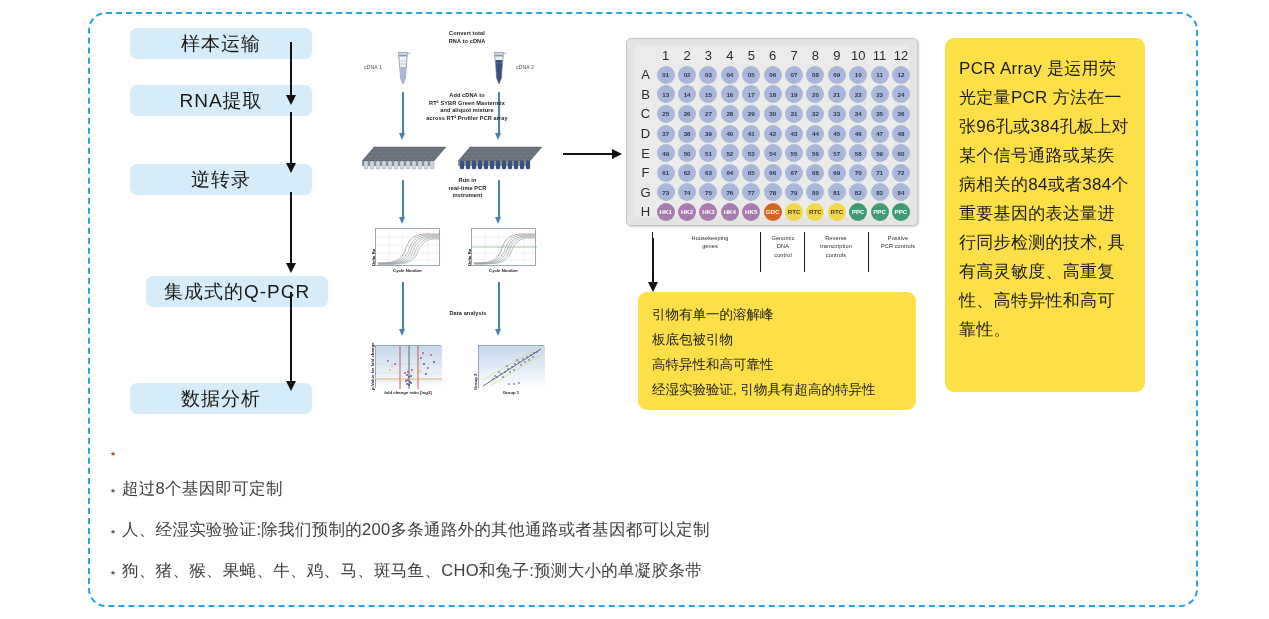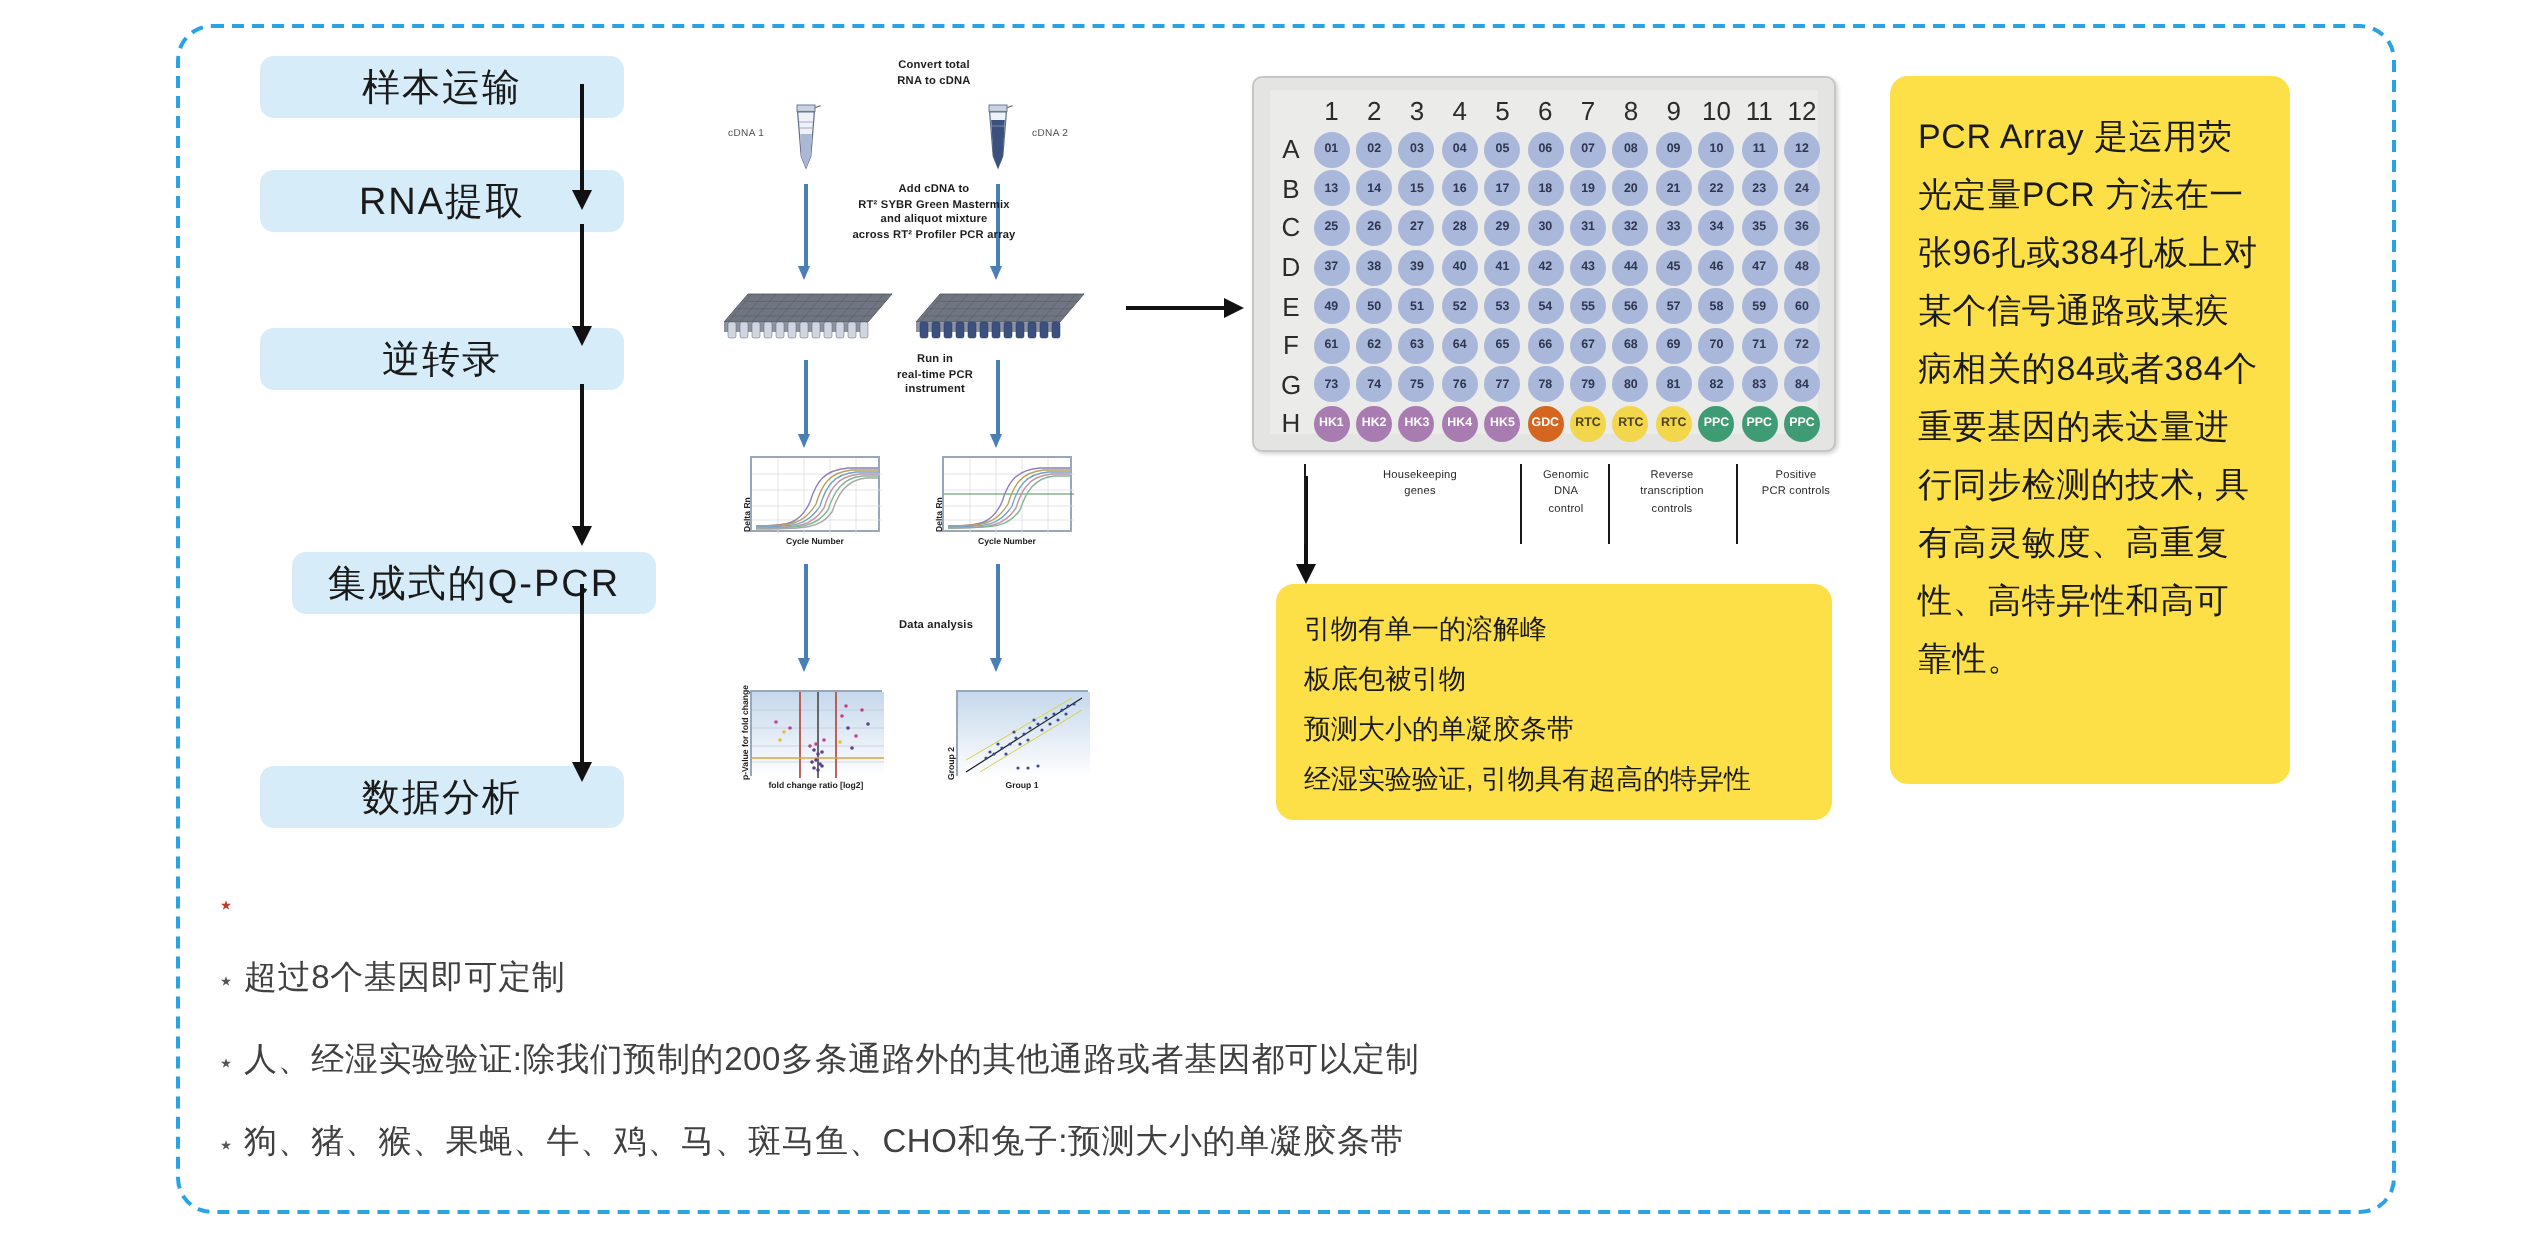--- a/index.html
+++ b/index.html
@@ -660,21 +660,21 @@
     <div class="legend-cap" style="left:154px; width:60px; white-space:pre-line;">Reverse
 transcription
 controls</div>
     <div class="legend-cap" style="left:218px; width:56px; white-space:pre-line;">Positive
 PCR controls</div>
   </div>
 
   <div class="info-box" id="plate-notes">
     <div class="line">引物有单一的溶解峰</div>
     <div class="line">板底包被引物</div>
-    <div class="line">预测大小的单凝胶条带</div>
+    <div class="line">高特异性和高可靠性</div>
     <div class="line">经湿实验验证, 引物具有超高的特异性</div>
   </div>
 
   <div class="info-box" id="pcr-desc">
     <div class="para">PCR Array 是运用荧光定量PCR 方法在一张96孔或384孔板上对某个信号通路或某疾病相关的84或者384个重要基因的表达量进行同步检测的技术, 具有高灵敏度、高重复性、高特异性和高可靠性。</div>
   </div>
 
   <div class="bullets" id="bullets">
       <div class="bullet-row accent">
         <span class="bullet-mark">٭</span>

